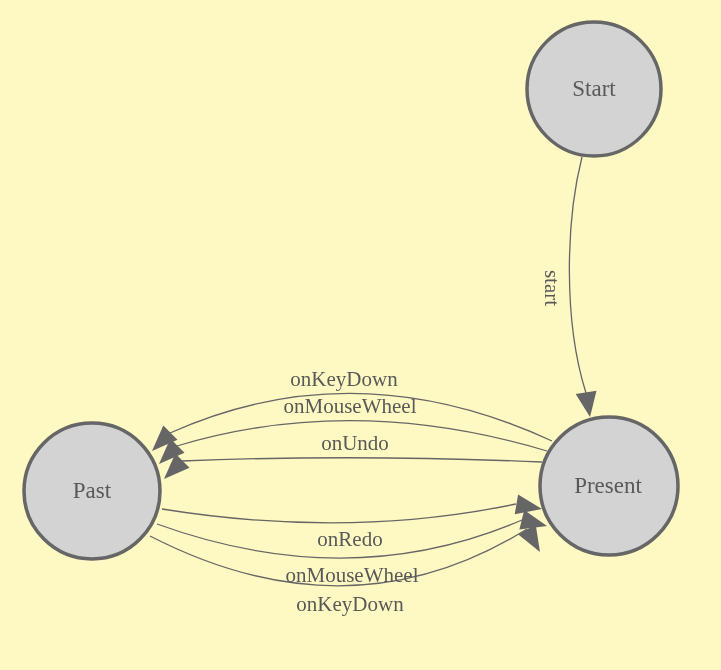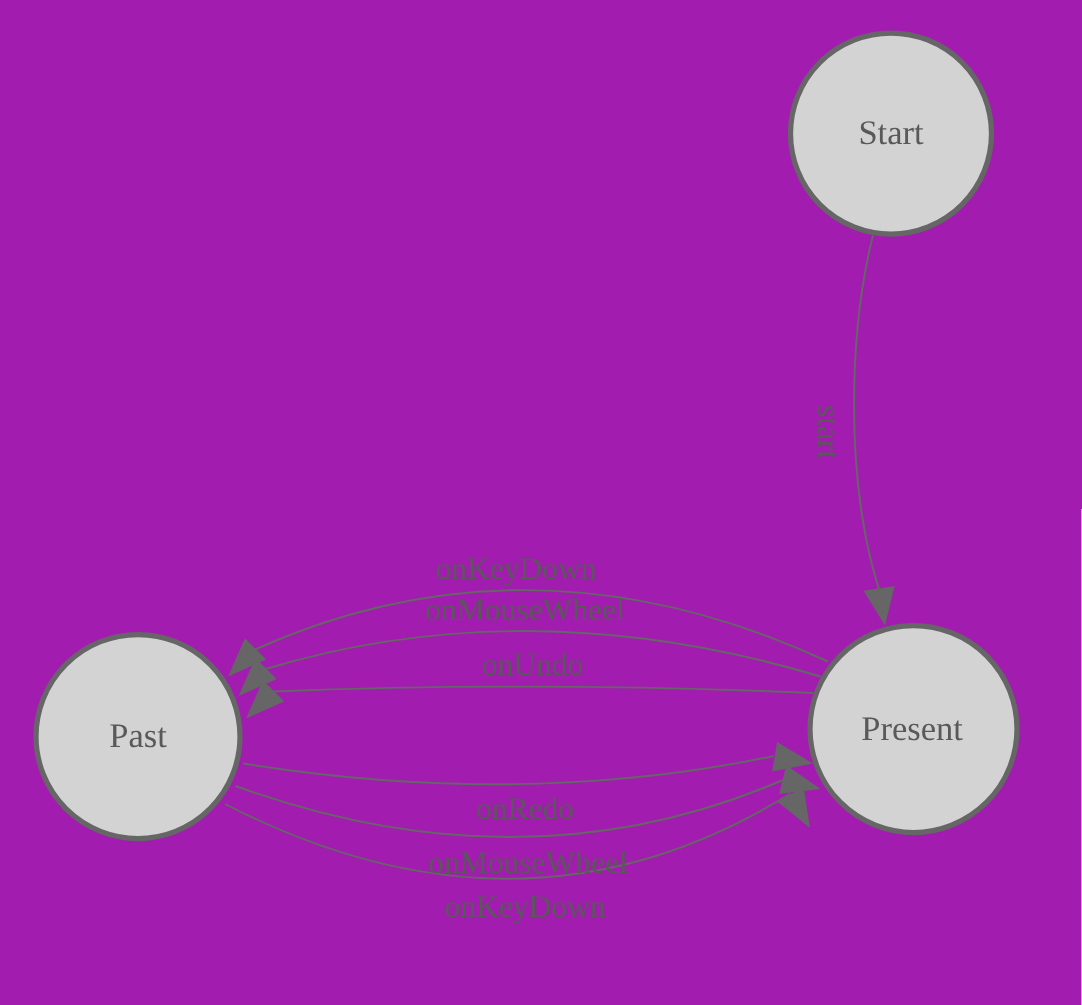--- a/index.html
+++ b/index.html
@@ -40,21 +40,21 @@
   .edge-label {
     font-family: "Liberation Serif", "DejaVu Serif", serif;
     font-size: 21px;
     fill: var(--label-color, #595959);
     text-anchor: middle;
   }
 </style>
 </head>
 <body>
 
-<div id="stage" style="background: #a21caf;">
+<div id="stage" style="background: #fef9c3;">
   <svg width="721" height="670" viewBox="0 0 721 670">
 
     <path class="edge" d="M 582 157 C 566 220 563 320 586 393"></path>
 
     <path class="edge" d="M 552 441 Q 355 350 170 433"></path>
     <path class="edge" d="M 547 451 Q 353 393 177 446"></path>
     <path class="edge" d="M 542 462 Q 354 454 182 461"></path>
 
     <path class="edge" d="M 162 509 Q 349 539 516 504"></path>
     <path class="edge" d="M 157 524 Q 350 594 522 520"></path>

